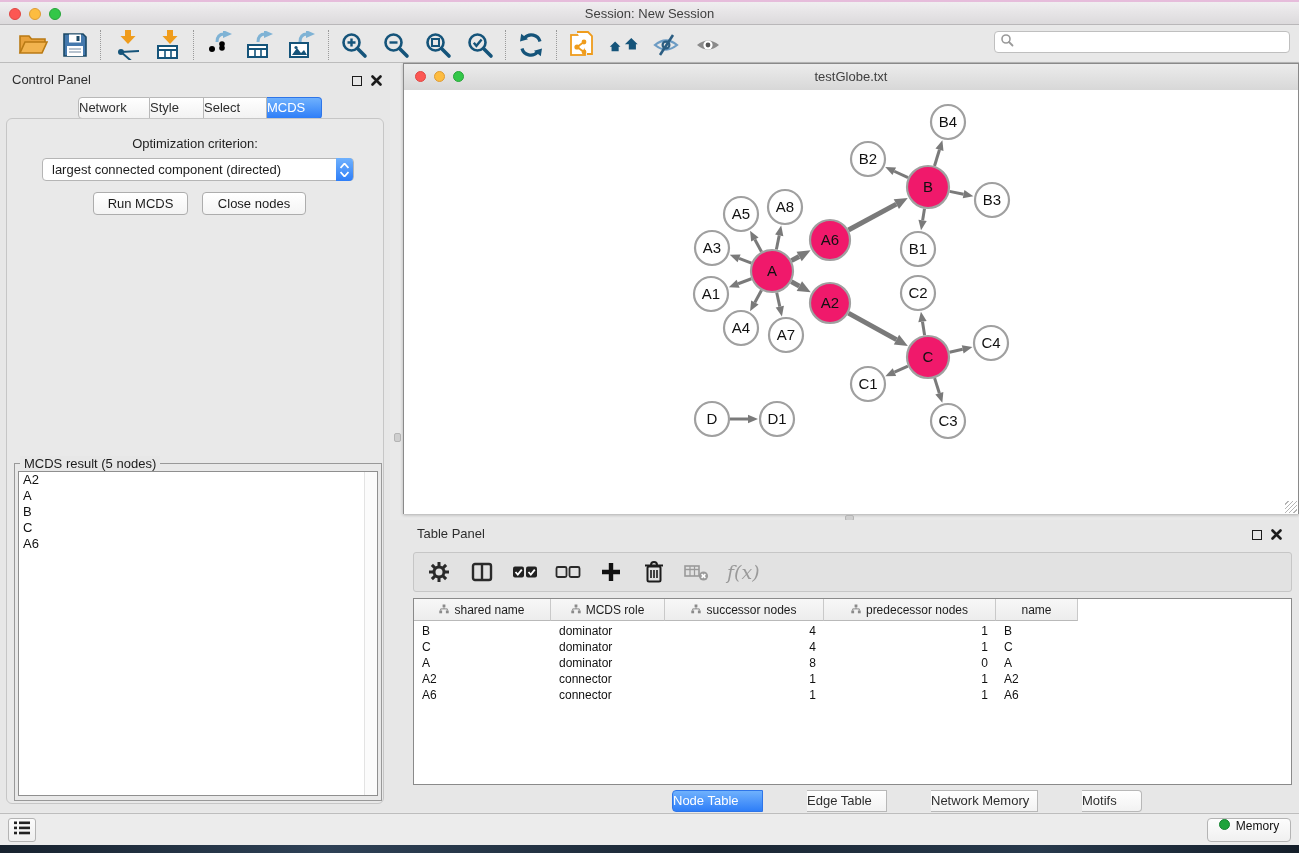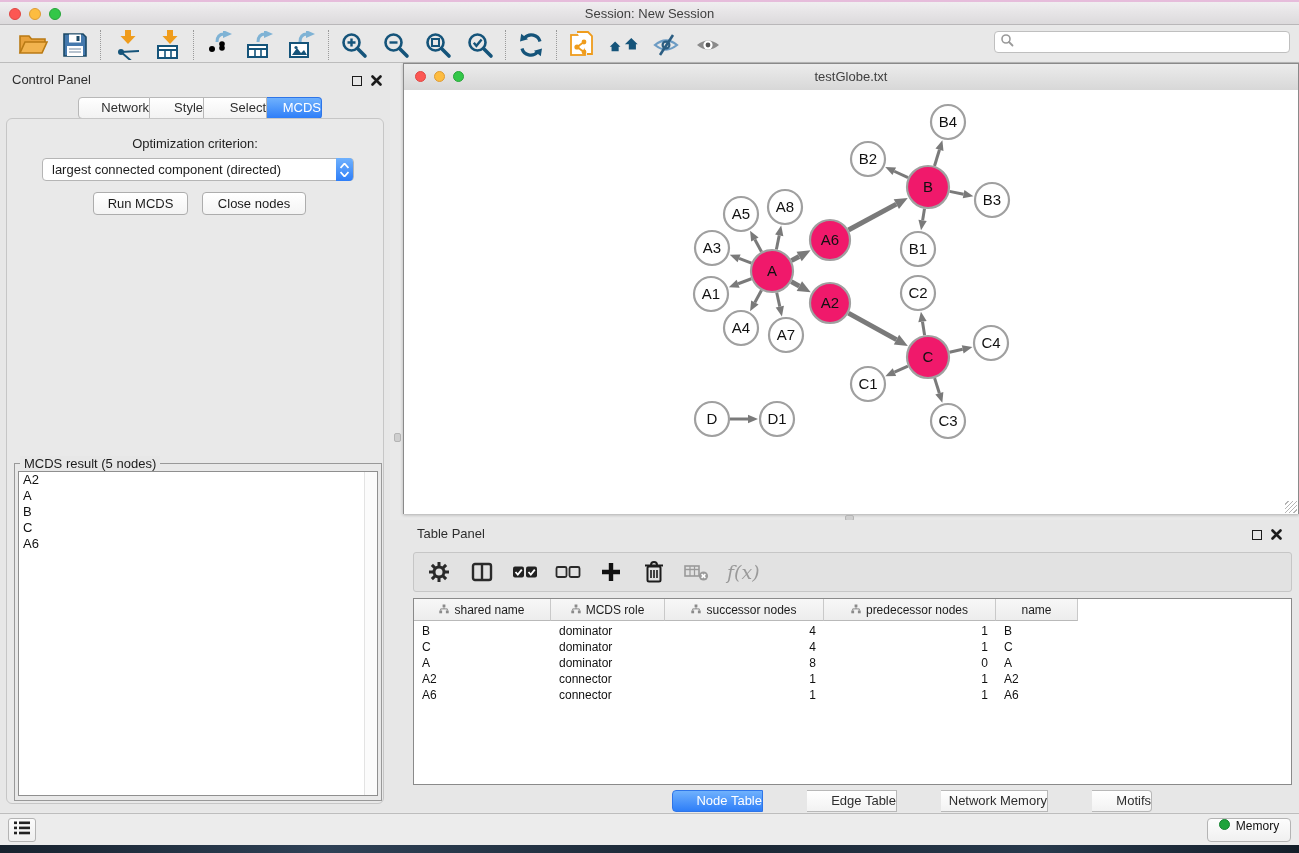--- a/index.html
+++ b/index.html
@@ -28,21 +28,21 @@
     border:1px solid #bfbfbf; border-radius:4px; display:flex; align-items:center; padding-left:5px; }
   #search-input { border:none; outline:none; flex:1; font-size:12px; height:18px; background:transparent; }
 
   
   #control-panel { left:0; top:63px; width:390px; height:749px; background:#e7e7e7; }
   .panel-head { position:absolute; left:12px; top:9px; font-size:13px; color:#2e2e2e; }
   .panel-winbtns { position:absolute; right:8px; top:9px; display:flex; gap:9px; align-items:center; }
   .float-glyph { width:10px; height:10px; border:1.6px solid #1c1c1c; display:inline-block; }
   #cp-tabs { position:absolute; left:78px; top:34px; height:22px; display:flex; }
   .seg { font-size:13px; color:#2e2e2e; background:linear-gradient(#ffffff,#f2f2f2);
-    border:1px solid #b8b8b8; border-left-width:0; line-height:20px; text-align:right; }
+    border:1px solid #b8b8b8; border-left-width:0; line-height:20px; text-align:left; }
   .seg:first-child { border-left-width:1px; border-radius:4px 0 0 4px; }
   .seg:last-child { border-radius:0 4px 4px 0; }
   .seg.active { background:linear-gradient(#6fb1fd,#2e7ef8); color:#fff; border-color:#2e75e8; }
   #cp-inner { position:absolute; left:6px; top:55px; width:378px; height:686px;
     border:1px solid #c6c6c6; border-radius:6px; background:#e9e9e9; }
   #opt-label { position:absolute; left:0; top:73px; width:390px; text-align:center; font-size:13px; color:#1f1f1f; }
   #criterion { position:absolute; left:42px; top:95px; width:312px; height:23px; background:#fff;
     border:1px solid #b5b5b5; border-radius:4px; font-size:13px; color:#1c1c1c; line-height:21px;
     padding-left:9px; }
   #criterion .stepper { position:absolute; right:0; top:-1px; width:17px; height:23px; border-radius:0 4px 4px 0;
@@ -612,21 +612,21 @@
             <div class="nt-cell" style="width: 137px;">A6</div>
             <div class="nt-cell" style="width: 114px;">connector</div>
             <div class="nt-cell r" style="width: 159px;">1</div>
             <div class="nt-cell r" style="width: 172px;">1</div>
             <div class="nt-cell" style="width: 82px;">A6</div>
           </div>
         </div>
     </div>
     <div id="tp-tabs">
         <div class="seg active" style="width: 91px;">Node Table</div>
-        <div class="seg" style="width: 90px;">Edge Table</div>
+        <div class="seg" style="width: 80px;">Edge Table</div>
         <div class="seg" style="width: 107px;">Network Memory</div>
         <div class="seg" style="width: 60px;">Motifs</div>
       </div>
   </div>
 
   <div id="statusbar" class="abs">
     <div id="list-btn">
       <span>
         <svg width="18" height="16" viewBox="0 0 18 16" fill="#222">
             <rect x="1" y="1.5" width="3" height="2.6"></rect>

